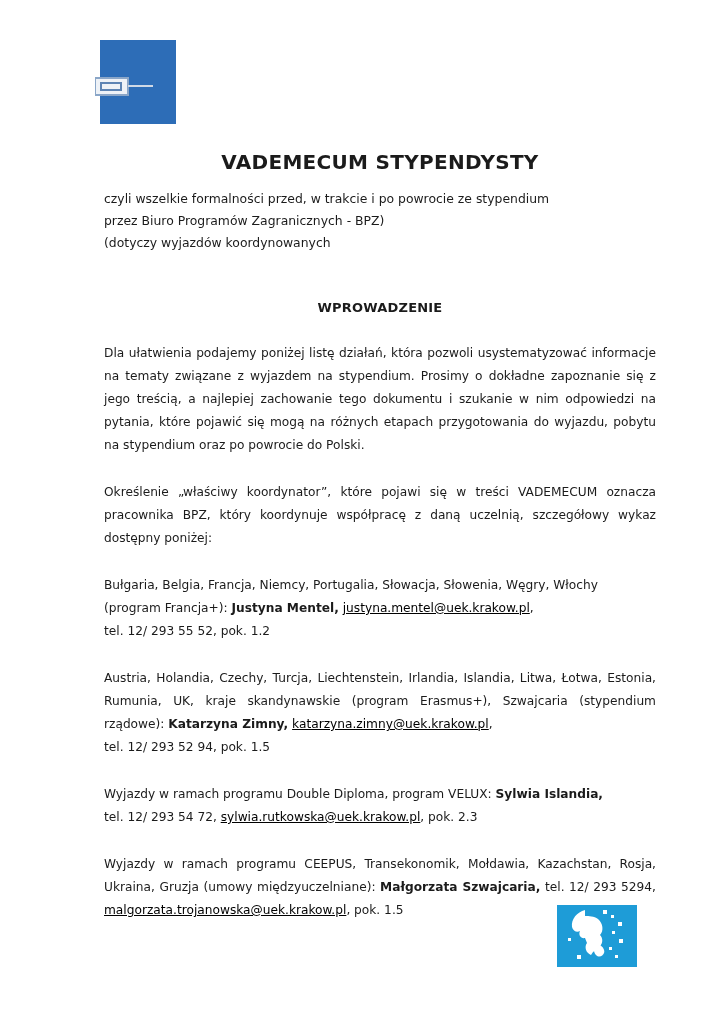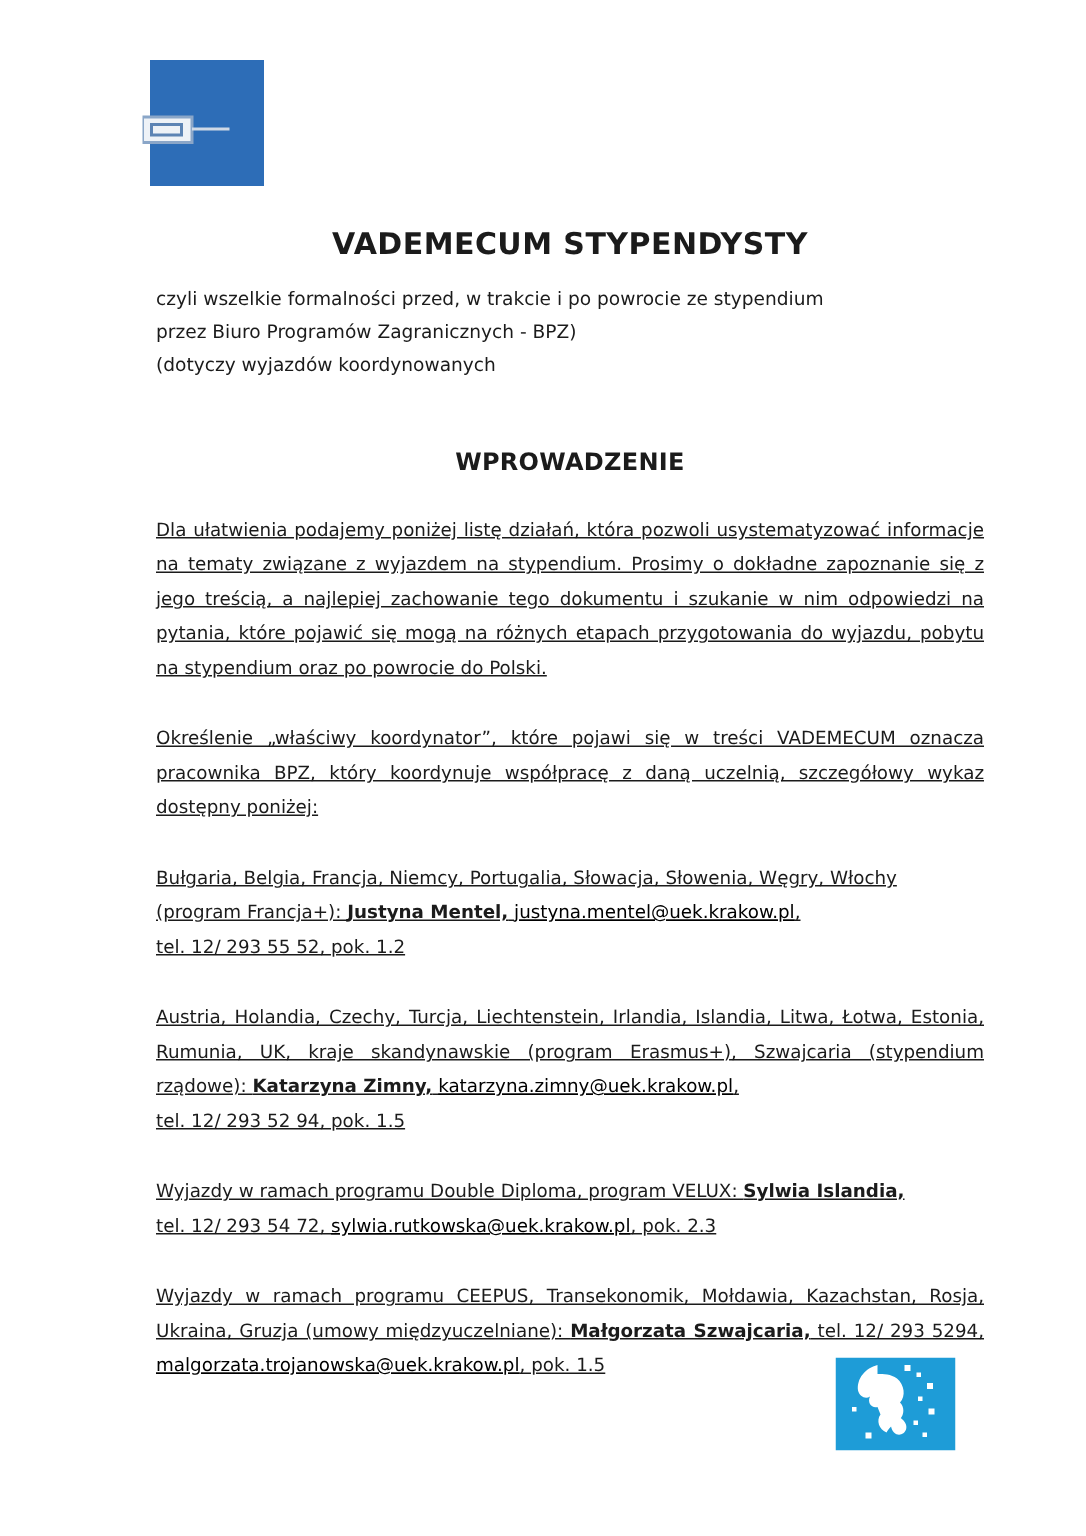--- a/index.html
+++ b/index.html
@@ -16,24 +16,24 @@
   .bottom-logo { position: absolute; left: 557px; top: 905px; }
 
   .content { position: absolute; left: 87px; top: 150px; width: 552px; margin-left: 17px; }
 
   .doc-title {
     font-size: 20px; font-weight: bold; text-align: center;
     margin: 0 0 14px 0; letter-spacing: 0.3px; line-height: 24px;
   }
   .subtitle-line { font-size: 12.4px; text-align: left; line-height: 22px; }
   .section-heading {
-    font-size: 16px; font-weight: bold; text-align: center;
+    font-size: 13px; font-weight: bold; text-align: center;
     margin: 46px 0 0 0; line-height: 16px; letter-spacing: 0.2px;
   }
-  .doc-body { margin-top: 26px; text-decoration: underline; }
+  .doc-body { margin-top: 26px; }
   .doc-body p {
     font-size: 12.2px; line-height: 23px; text-align: justify;
     margin: 0 0 24px 0;
   }
   .bold { font-weight: bold; }
   a.email-link { color: #000000; text-decoration: underline; cursor: pointer; }
 </style>
 </head>
 <body>
 

